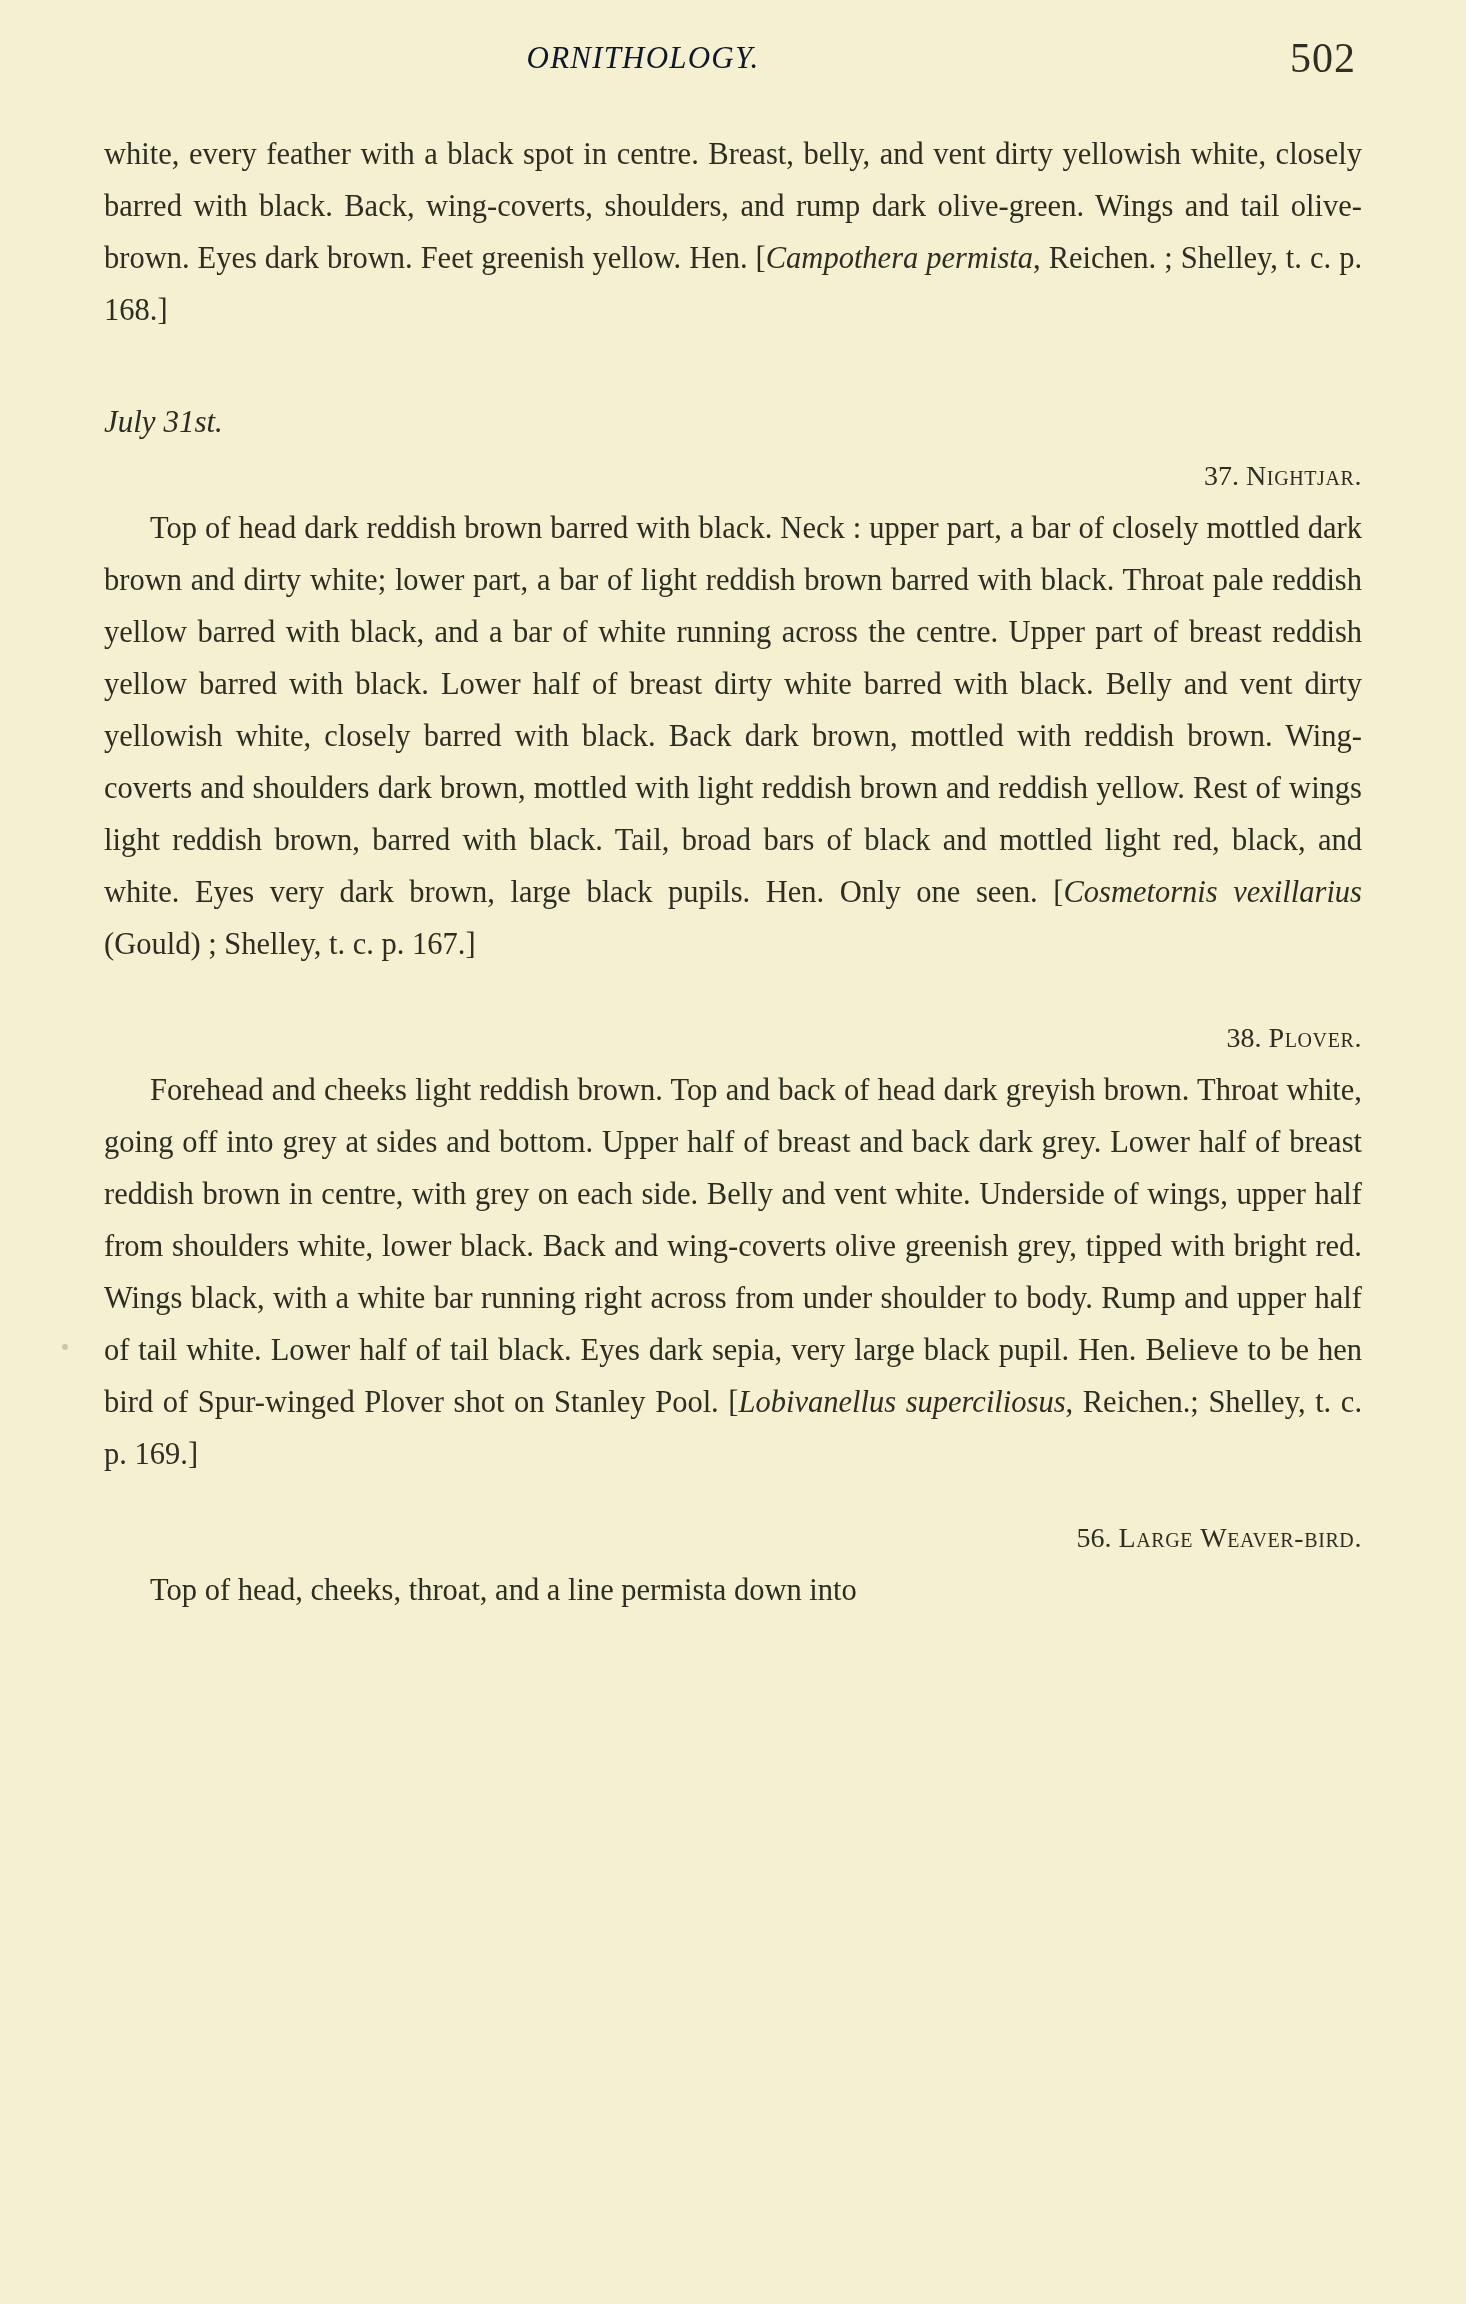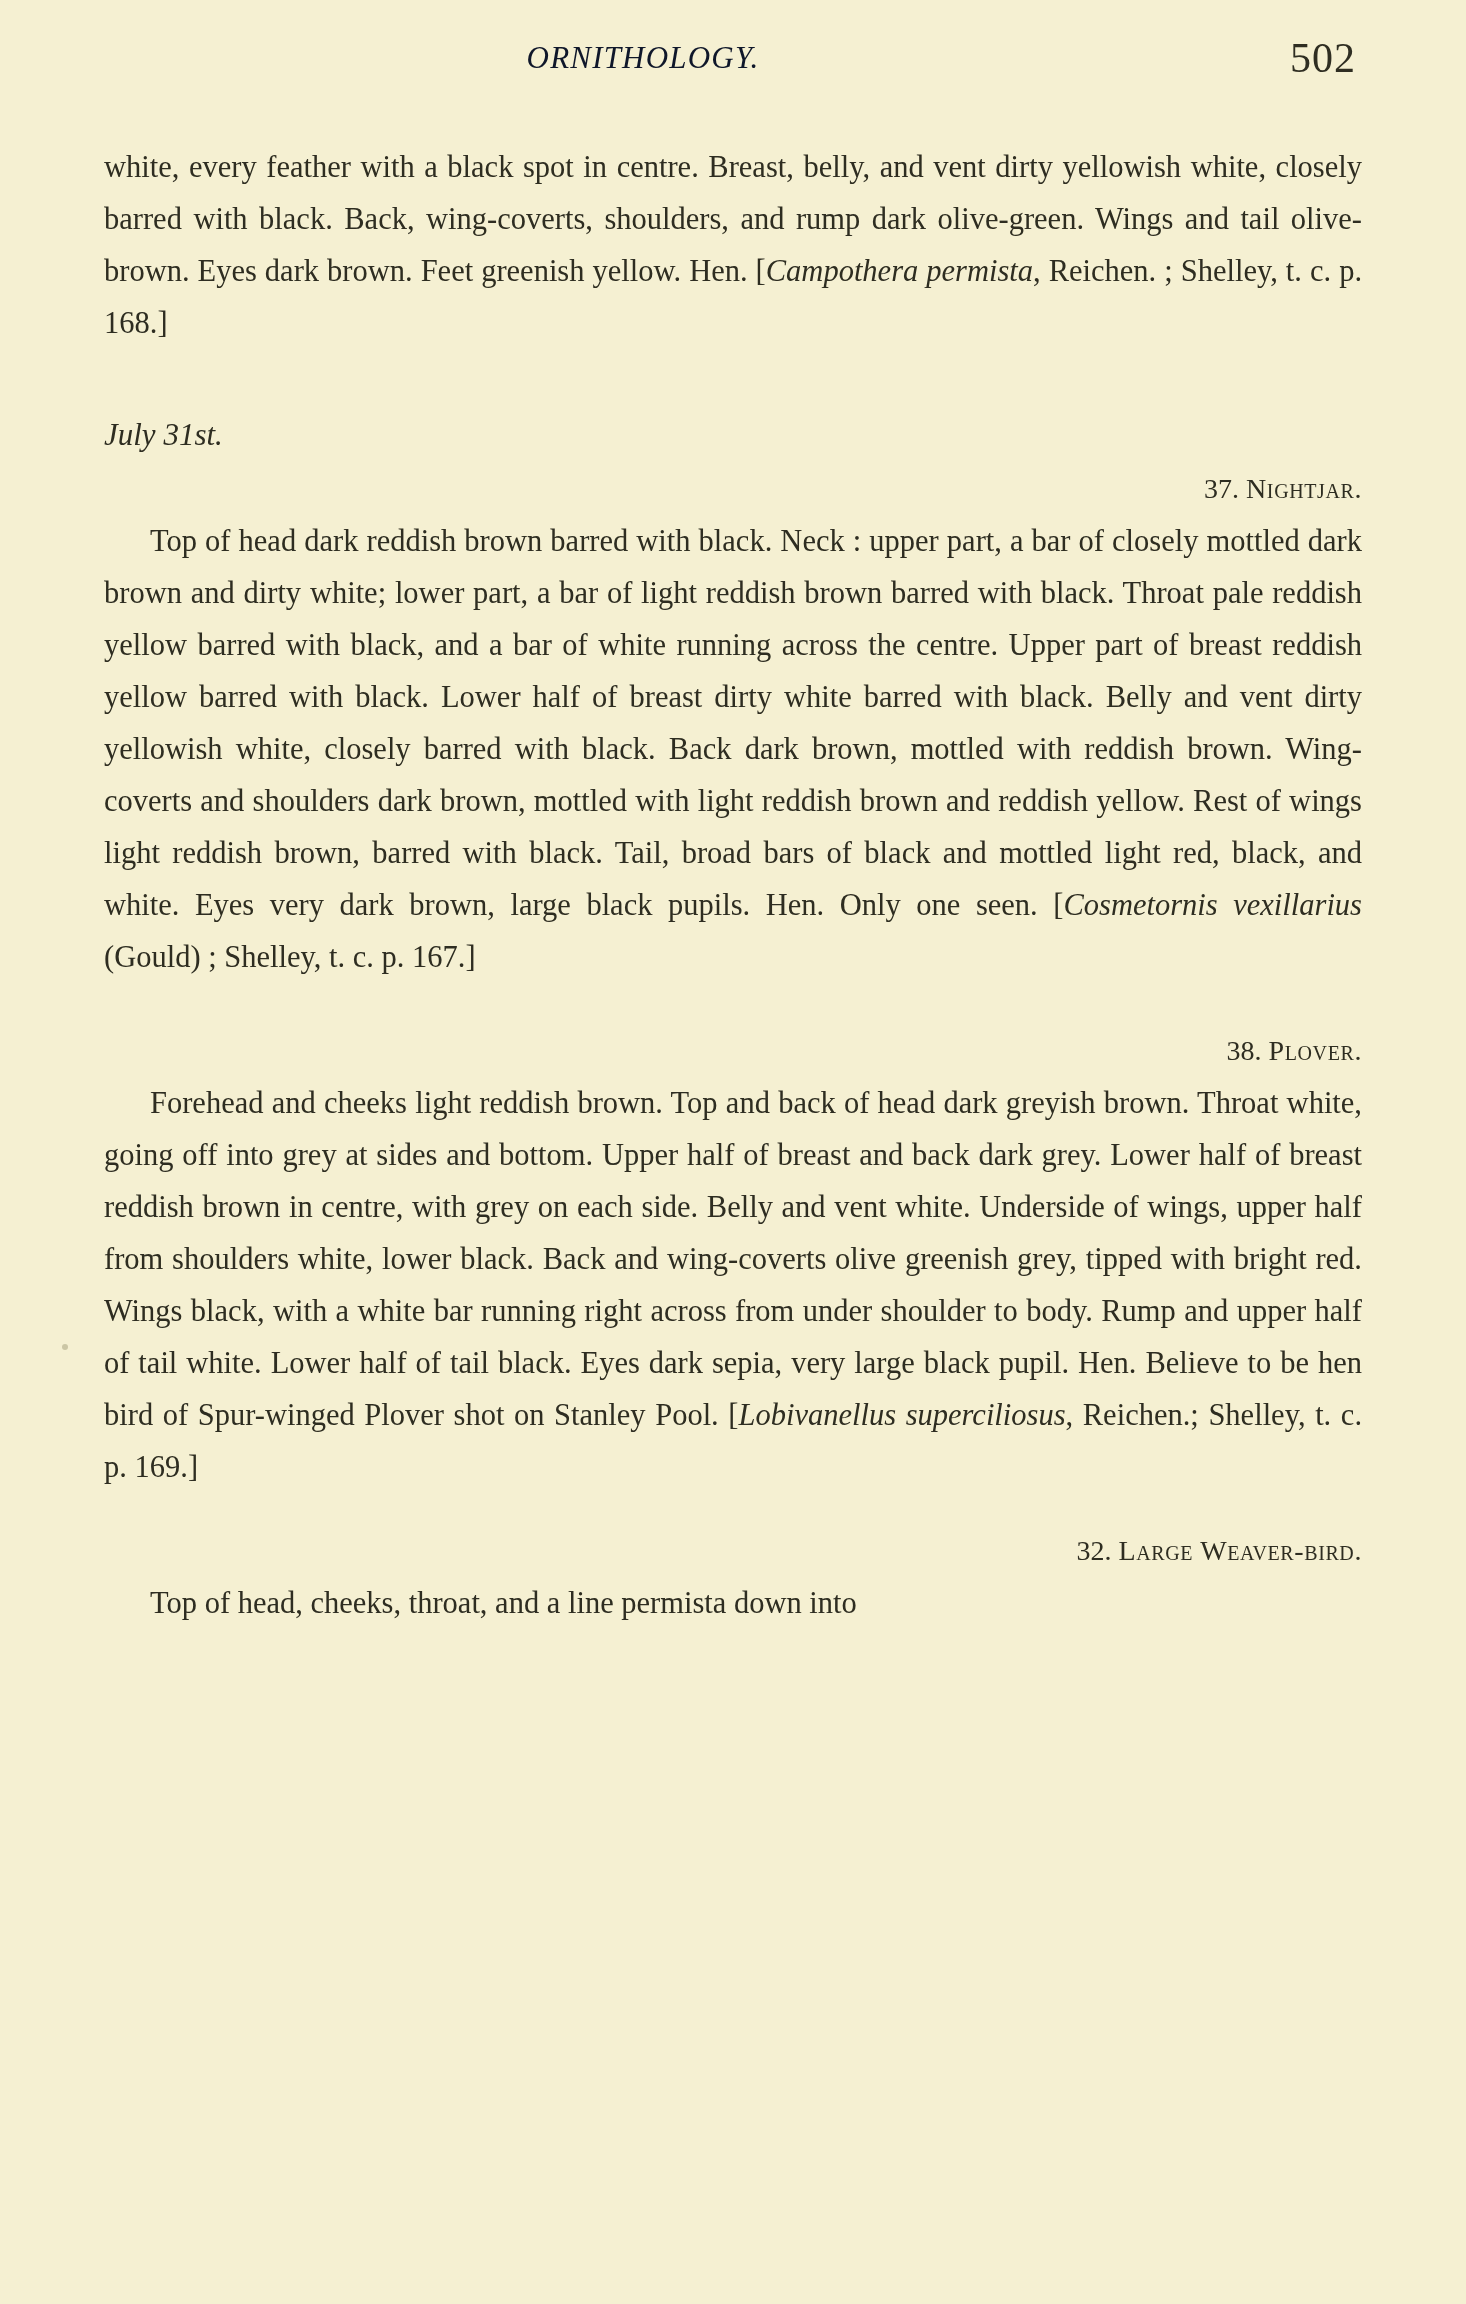--- a/index.html
+++ b/index.html
@@ -43,21 +43,21 @@
   .page-number {
     position: absolute;
     right: 0;
     top: -6px;
     font-size: 42px;
     color: #2f2e22;
     letter-spacing: 1px;
   }
   .body-col {
     position: absolute;
-    top: 141px;
+    top: 128px;
     left: 104px;
     width: 1258px;
   }
   p {
     margin: 0;
     font-size: 30.5px;
     line-height: 52px;
     color: #2e2d21;
     text-align: justify;
     text-justify: inter-word;
@@ -133,18 +133,18 @@
 
     <div class="gap-lg"></div>
 
 
     <p class="entry-head"><span>38.</span> <span class="sc">Plover.</span></p>
 
     <p class="indent"><span>Forehead and cheeks light reddish brown. Top and back of head dark greyish brown. Throat white, going off into grey at sides and bottom. Upper half of breast and back dark grey. Lower half of breast reddish brown in centre, with grey on each side. Belly and vent white. Underside of wings, upper half from shoulders white, lower black. Back and wing-coverts olive greenish grey, tipped with bright red. Wings black, with a white bar running right across from under shoulder to body. Rump and upper half of tail white. Lower half of tail black. Eyes dark sepia, very large black pupil. Hen. Believe to be hen bird of Spur-winged Plover shot on Stanley Pool. [</span><span class="it">Lobivanellus superciliosus</span><span>, Reichen.; Shelley, t. c. p. 169.]</span></p>
 
     <div class="gap-md"></div>
 
-    <p class="entry-head"><span>32.</span> <span class="sc">Large Weaver-bird.</span></p>
+    <p class="entry-head"><span>56.</span> <span class="sc">Large Weaver-bird.</span></p>
 
     <p class="indent">Top of head, cheeks, throat, and a line permista down into</p>
 
   </div>
 </div>
 
 </body></html>

